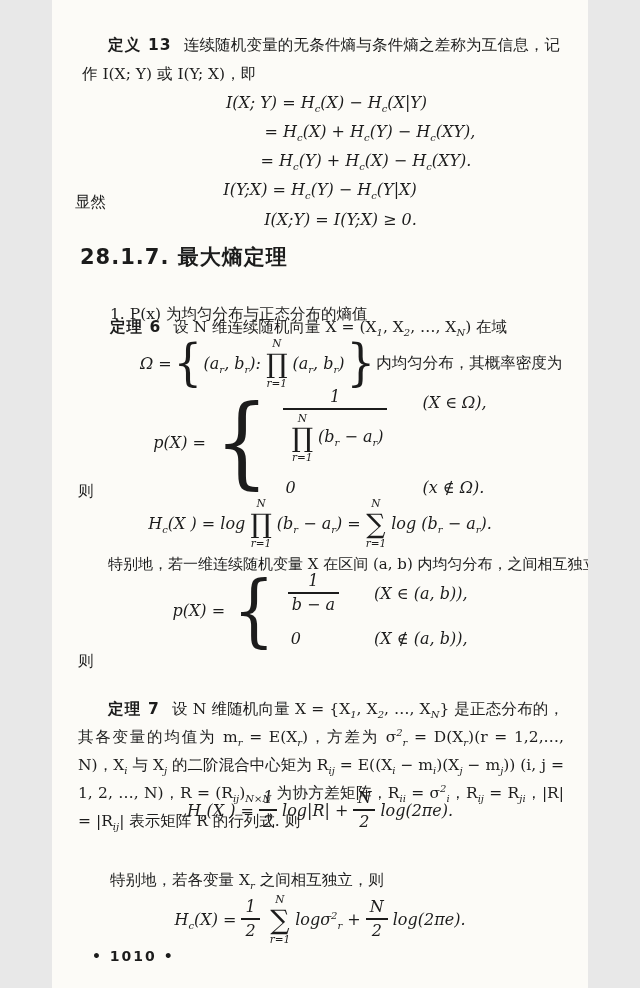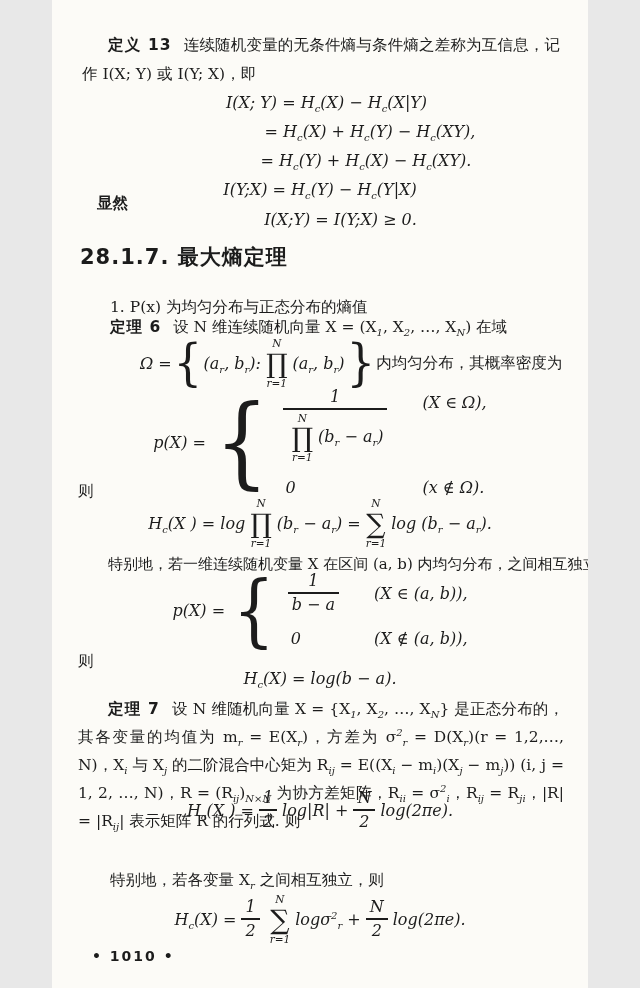--- a/index.html
+++ b/index.html
@@ -60,28 +60,28 @@
   .brace-lg{font-size:100px;height:86px;}
   .brace-md{font-size:78px;height:70px;}
   .brace-sm{font-size:50px;height:46px;vertical-align:middle;display:inline-flex;align-items:center;font-style:normal;transform:scaleX(0.9);}
   .rows{display:grid;grid-template-columns:max-content max-content;column-gap:30px;row-gap:15px;align-items:center;text-align:left;}
   .alignTop{align-self:start;margin-top:5px;}
   .zero{padding-left:8px;}
 
   
   .pos-def13{position:absolute;top:31px;left:30px;right:28px;text-indent:26px;}
   .pos-eqgroup{position:absolute;top:88px;left:0;right:0;}
-  .pos-obvious{position:absolute;top:188px;left:45px;font-weight:bold;}
+  .pos-obvious{position:absolute;top:188px;left:23px;}
   .pos-nonneg{position:absolute;top:210px;left:0;right:0;padding-left:41px;}
   .pos-heading{
     position:absolute;top:243px;left:28px;margin:0;
     font-family:"DejaVu Sans","Liberation Sans",sans-serif;
     font-size:21px;font-weight:bold;letter-spacing:1px;
   }
-  .pos-item1{position:absolute;top:293px;left:58px;white-space:nowrap;}
+  .pos-item1{position:absolute;top:300px;left:58px;white-space:nowrap;}
   .pos-thm6{position:absolute;top:313px;left:58px;white-space:nowrap;}
   .pos-omega{position:absolute;top:336px;left:88px;white-space:nowrap;height:54px;display:flex;align-items:center;}
   .pos-pdfN{position:absolute;top:388px;left:0;right:0;}
   .pos-then1{position:absolute;top:477px;left:26px;}
   .pos-entN{position:absolute;top:494px;left:0;right:0;height:58px;display:flex;justify-content:center;align-items:center;white-space:nowrap;}
   .pos-special1d{position:absolute;top:550px;left:30px;right:10px;text-indent:26px;white-space:nowrap;font-size:15px;}
   .pos-pdf1{position:absolute;top:572px;left:0;right:0;}
   .pos-then2{position:absolute;top:647px;left:26px;}
   .pos-ent1{position:absolute;top:669px;left:0;right:0;}
   .pos-thm7{position:absolute;top:695px;left:26px;right:24px;line-height:28px;text-indent:30px;text-align:justify;}
@@ -195,21 +195,20 @@
         </span>
         <span class="cond">(X ∈ (a, b)),</span>
         <span class="val zero">0</span>
         <span class="cond">(X ∉ (a, b)),</span>
       </span>
     </span>
   </div>
 
   <p class="para pos-then2">则</p>
 
-  <div class="dfc pos-ent1"><span class="math">H<sub>c</sub>(X) = log(b − a).</span></div>
 
   <p class="para pos-thm7"><b class="lbl">定理 7</b><span>设 N 维随机向量 X = {X<sub>1</sub>, X<sub>2</sub>, …, X<sub>N</sub>} 是正态分布的，其各变量的均值为 m<sub>r</sub> = E(X<sub>r</sub>)，方差为 σ<sup>2</sup><sub>r</sub> = D(X<sub>r</sub>)(r = 1,2,…, N)，X<sub>i</sub> 与 X<sub>j</sub> 的二阶混合中心矩为 R<sub>ij</sub> = E((X<sub>i</sub> − m<sub>i</sub>)(X<sub>j</sub> − m<sub>j</sub>)) (i, j = 1, 2, …, N)，R = (R<sub>ij</sub>)<sub>N×N</sub> 为协方差矩阵，R<sub>ii</sub> = σ<sup>2</sup><sub>i</sub>，R<sub>ij</sub> = R<sub>ji</sub>，|R| = |R<sub>ij</sub>| 表示矩阵 R 的行列式. 则</span></p>
 
   <div class="pos-entNorm math">
     <span>H<sub>c</sub>(X ) =</span>
     <span class="frac">
       <span class="num">1</span>
       <span class="bar"></span>
       <span class="den">2</span>
     </span>

